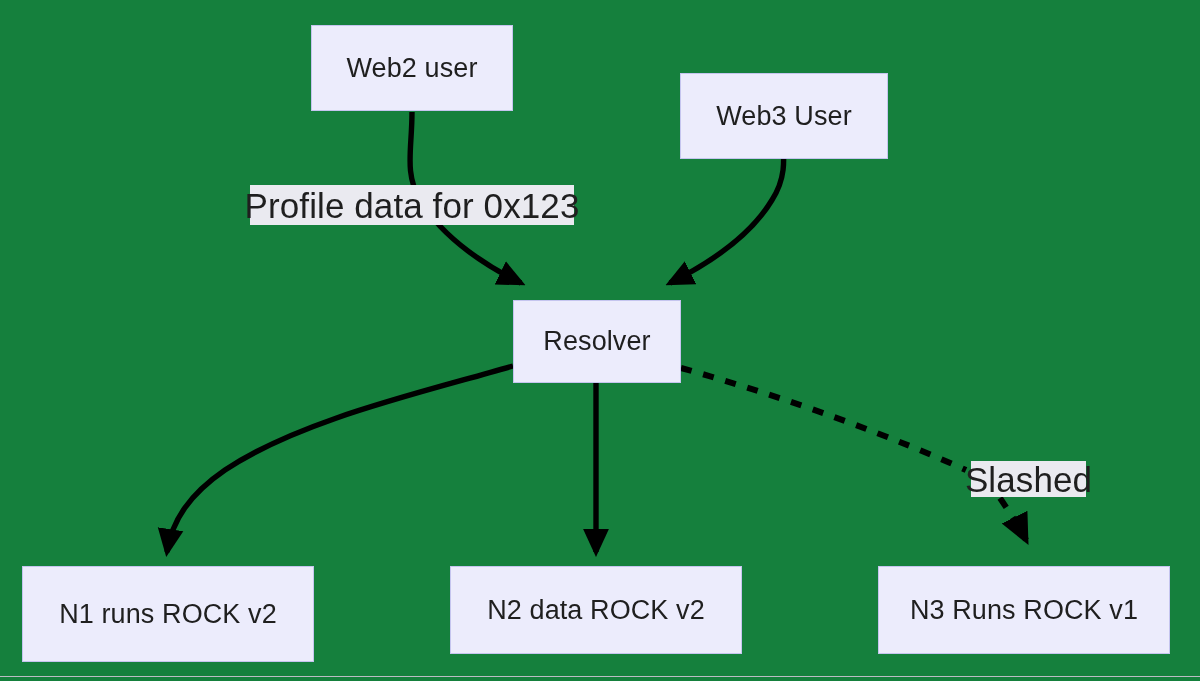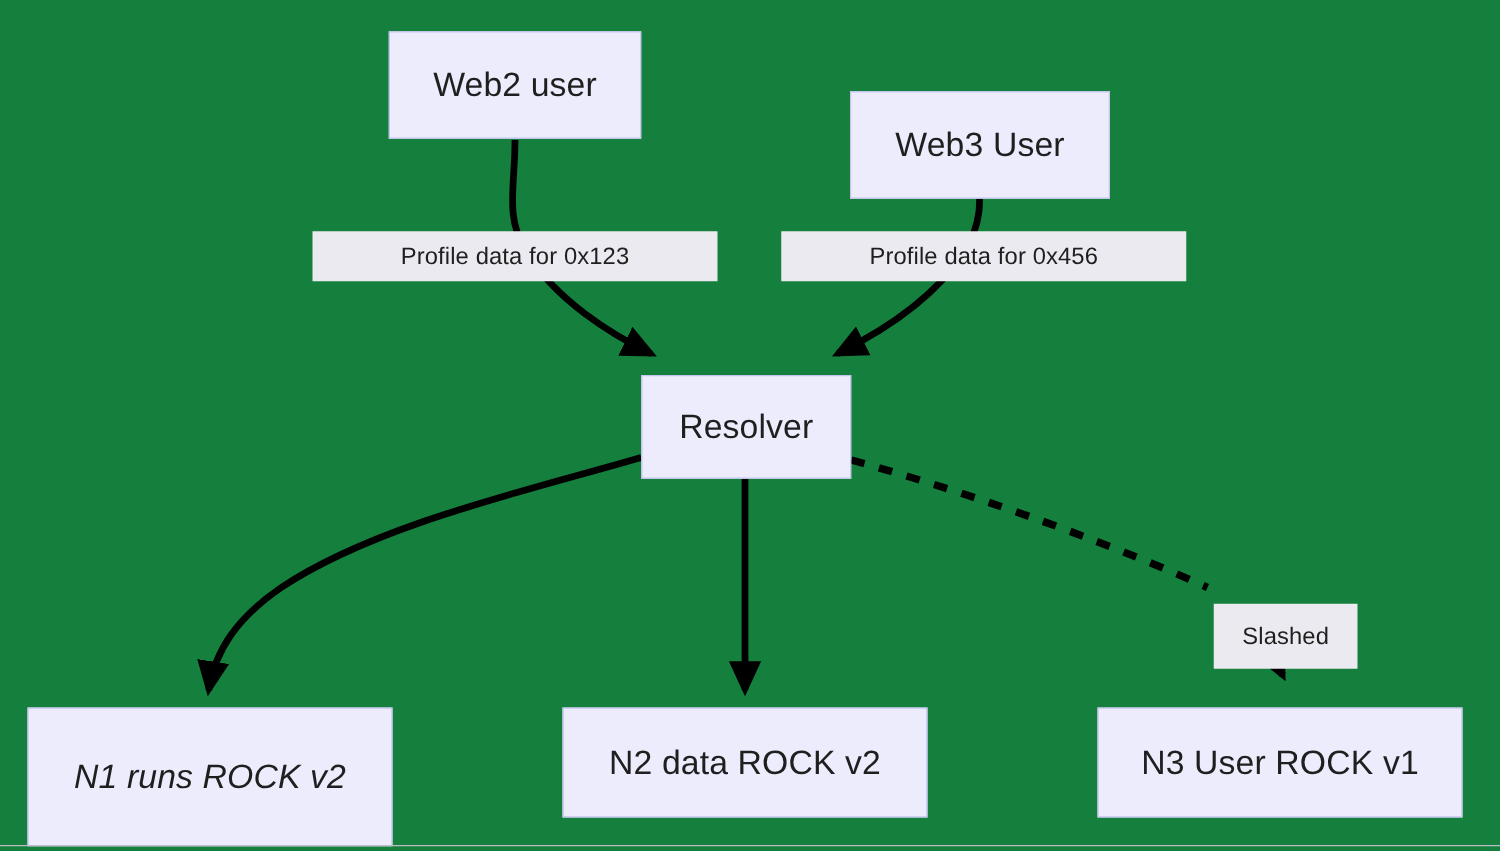--- a/index.html
+++ b/index.html
@@ -39,21 +39,21 @@
     font-weight: 400;
     line-height: 1;
     white-space: nowrap;
     letter-spacing: 0.1px;
   }
   .edge-label {
     position: absolute;
     box-sizing: border-box;
     background: #eaeaf0;
     color: #1f1f1f;
-    font-size: 19px;
+    font-size: 35px;
     line-height: 1;
     display: flex;
     align-items: center;
     justify-content: center;
     white-space: nowrap;
     padding: 0 4px;
     letter-spacing: 0.1px;
   }
   #bottom-rule {
     position: absolute;
@@ -93,39 +93,36 @@
   </div>
 
   <div class="node" style="left:680px; top:25px; width:208px; height:86px;margin-top:48px;">
     <span>Web3 User</span>
   </div>
 
   <div class="node" style="left:513px; top:300px; width:168px; height:83px;text-align:center;">
     <span>Resolver</span>
   </div>
 
-  <div class="node" style="left:22px; top:566px; width:292px; height:111px;font-style:italic;">
+  <div class="node" style="left:22px; top:566px; width:292px; height:96px;">
     <span>N1 runs ROCK v2</span>
   </div>
 
   <div class="node" style="left:450px; top:566px; width:292px; height:88px;">
     <span>N2 data ROCK v2</span>
   </div>
 
   <div class="node" style="left:878px; top:566px; width:292px; height:88px;">
-    <span>N3 User ROCK v1</span>
+    <span>N3 Runs ROCK v1</span>
   </div>
 
   <div class="edge-label" style="left:250px; top:185px; width:324px; height:40px;">
     <span>Profile data for 0x123</span>
   </div>
 
-  <div class="edge-label" style="left:625px; top:185px; width:324px; height:40px;">
-    <span>Profile data for 0x456</span>
-  </div>
 
-  <div class="edge-label" style="left:971px; top:461px; width:115px; height:52px;margin-top:22px;">
+  <div class="edge-label" style="left:971px; top:461px; width:115px; height:36px;">
     <span>Slashed</span>
   </div>
 
   <div id="bottom-rule"></div>
 
 </div>
 
 </body></html>

